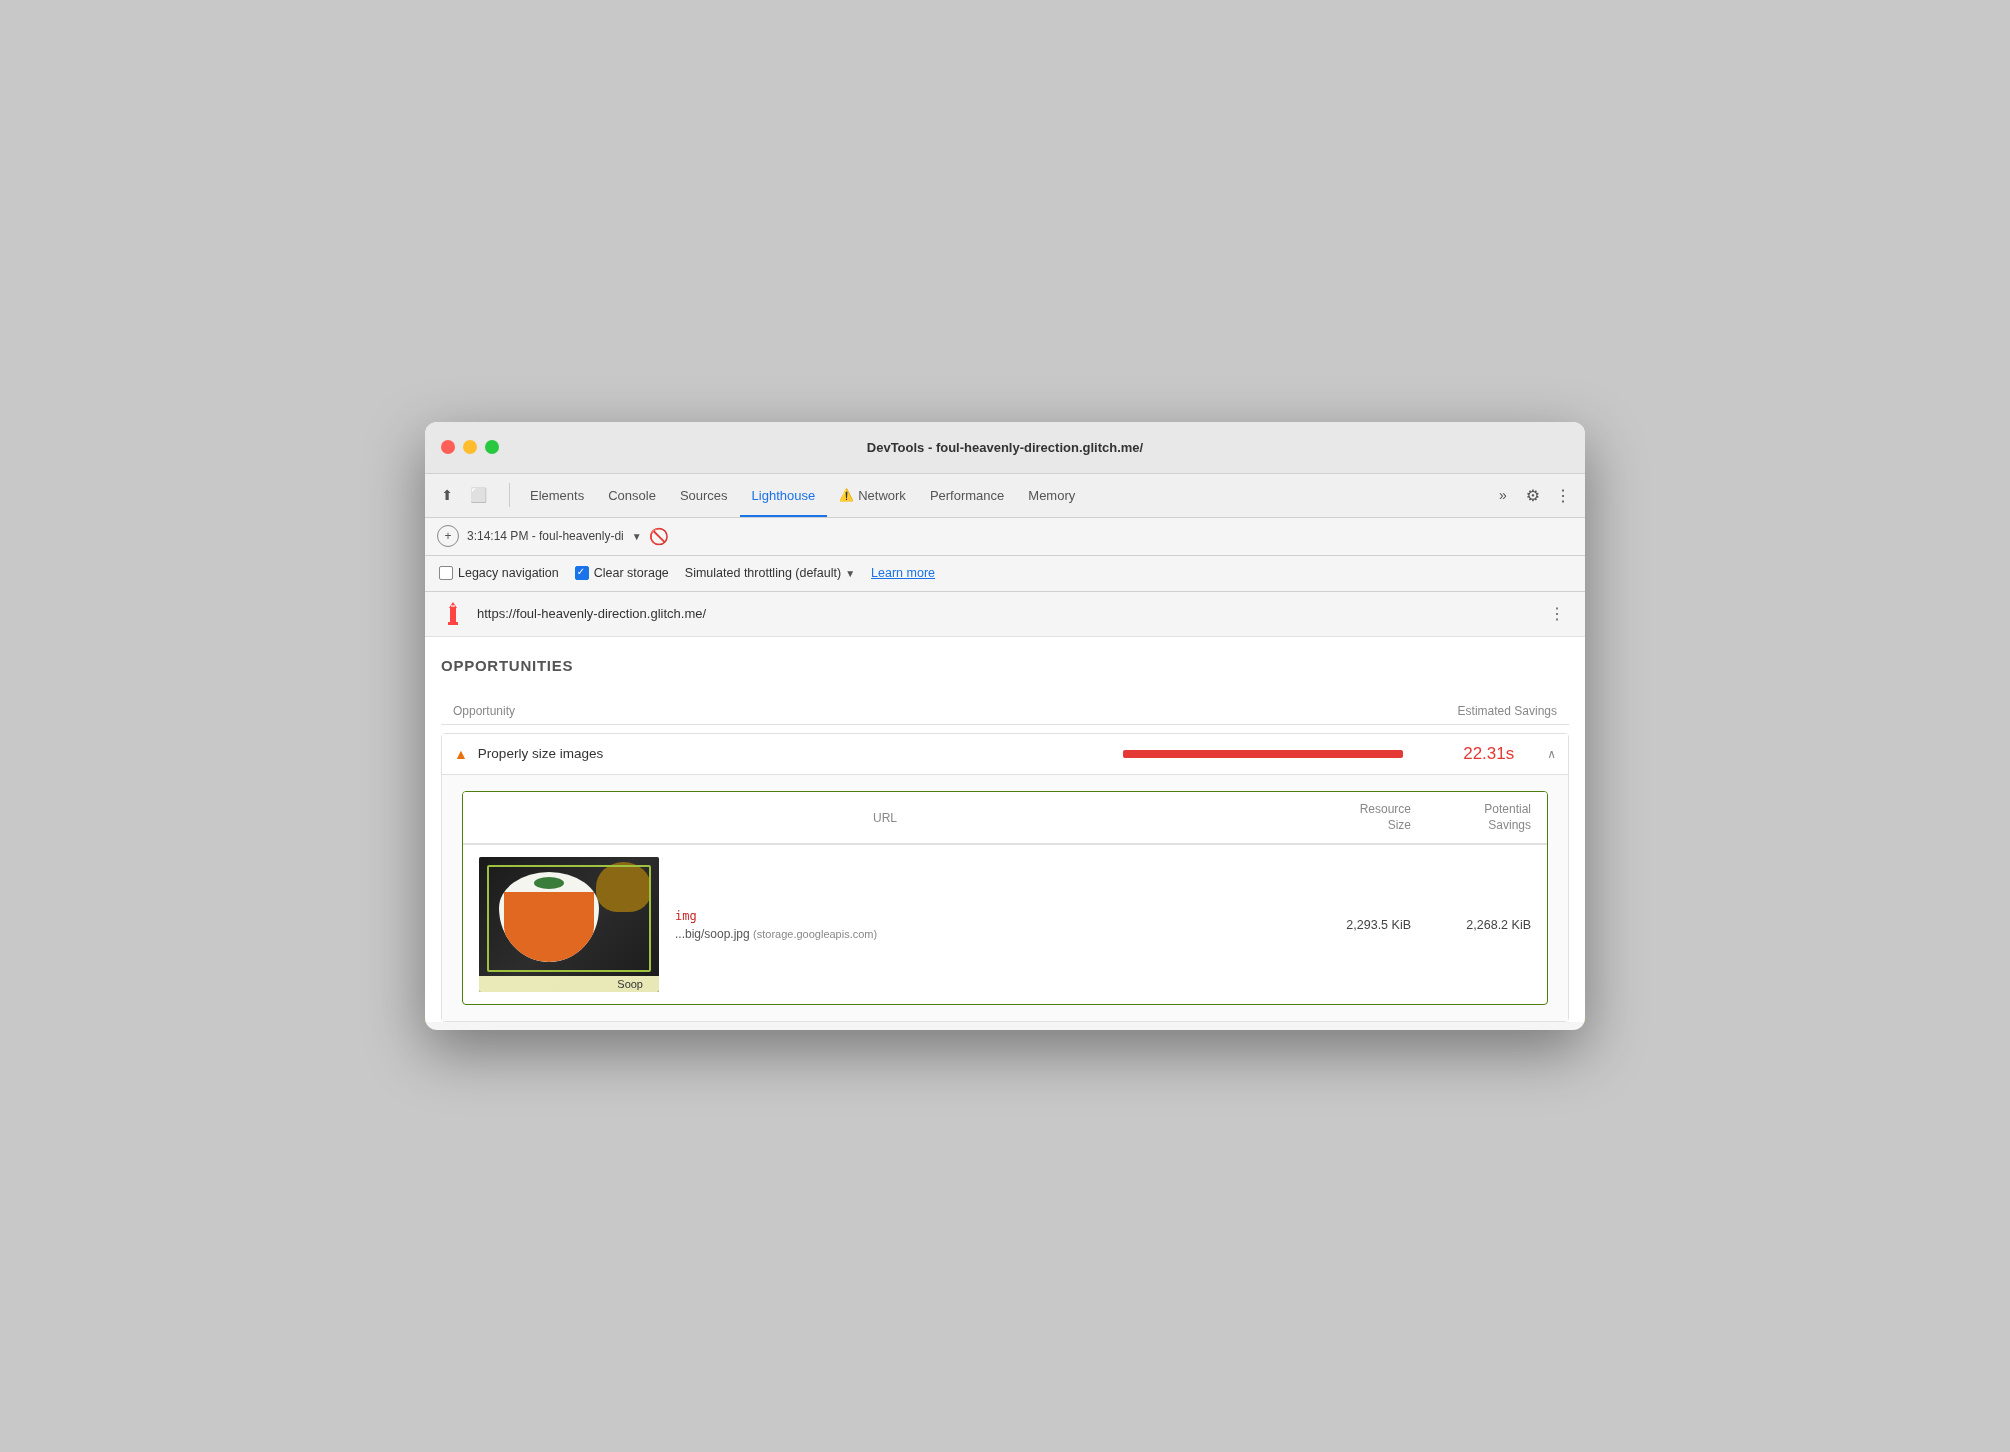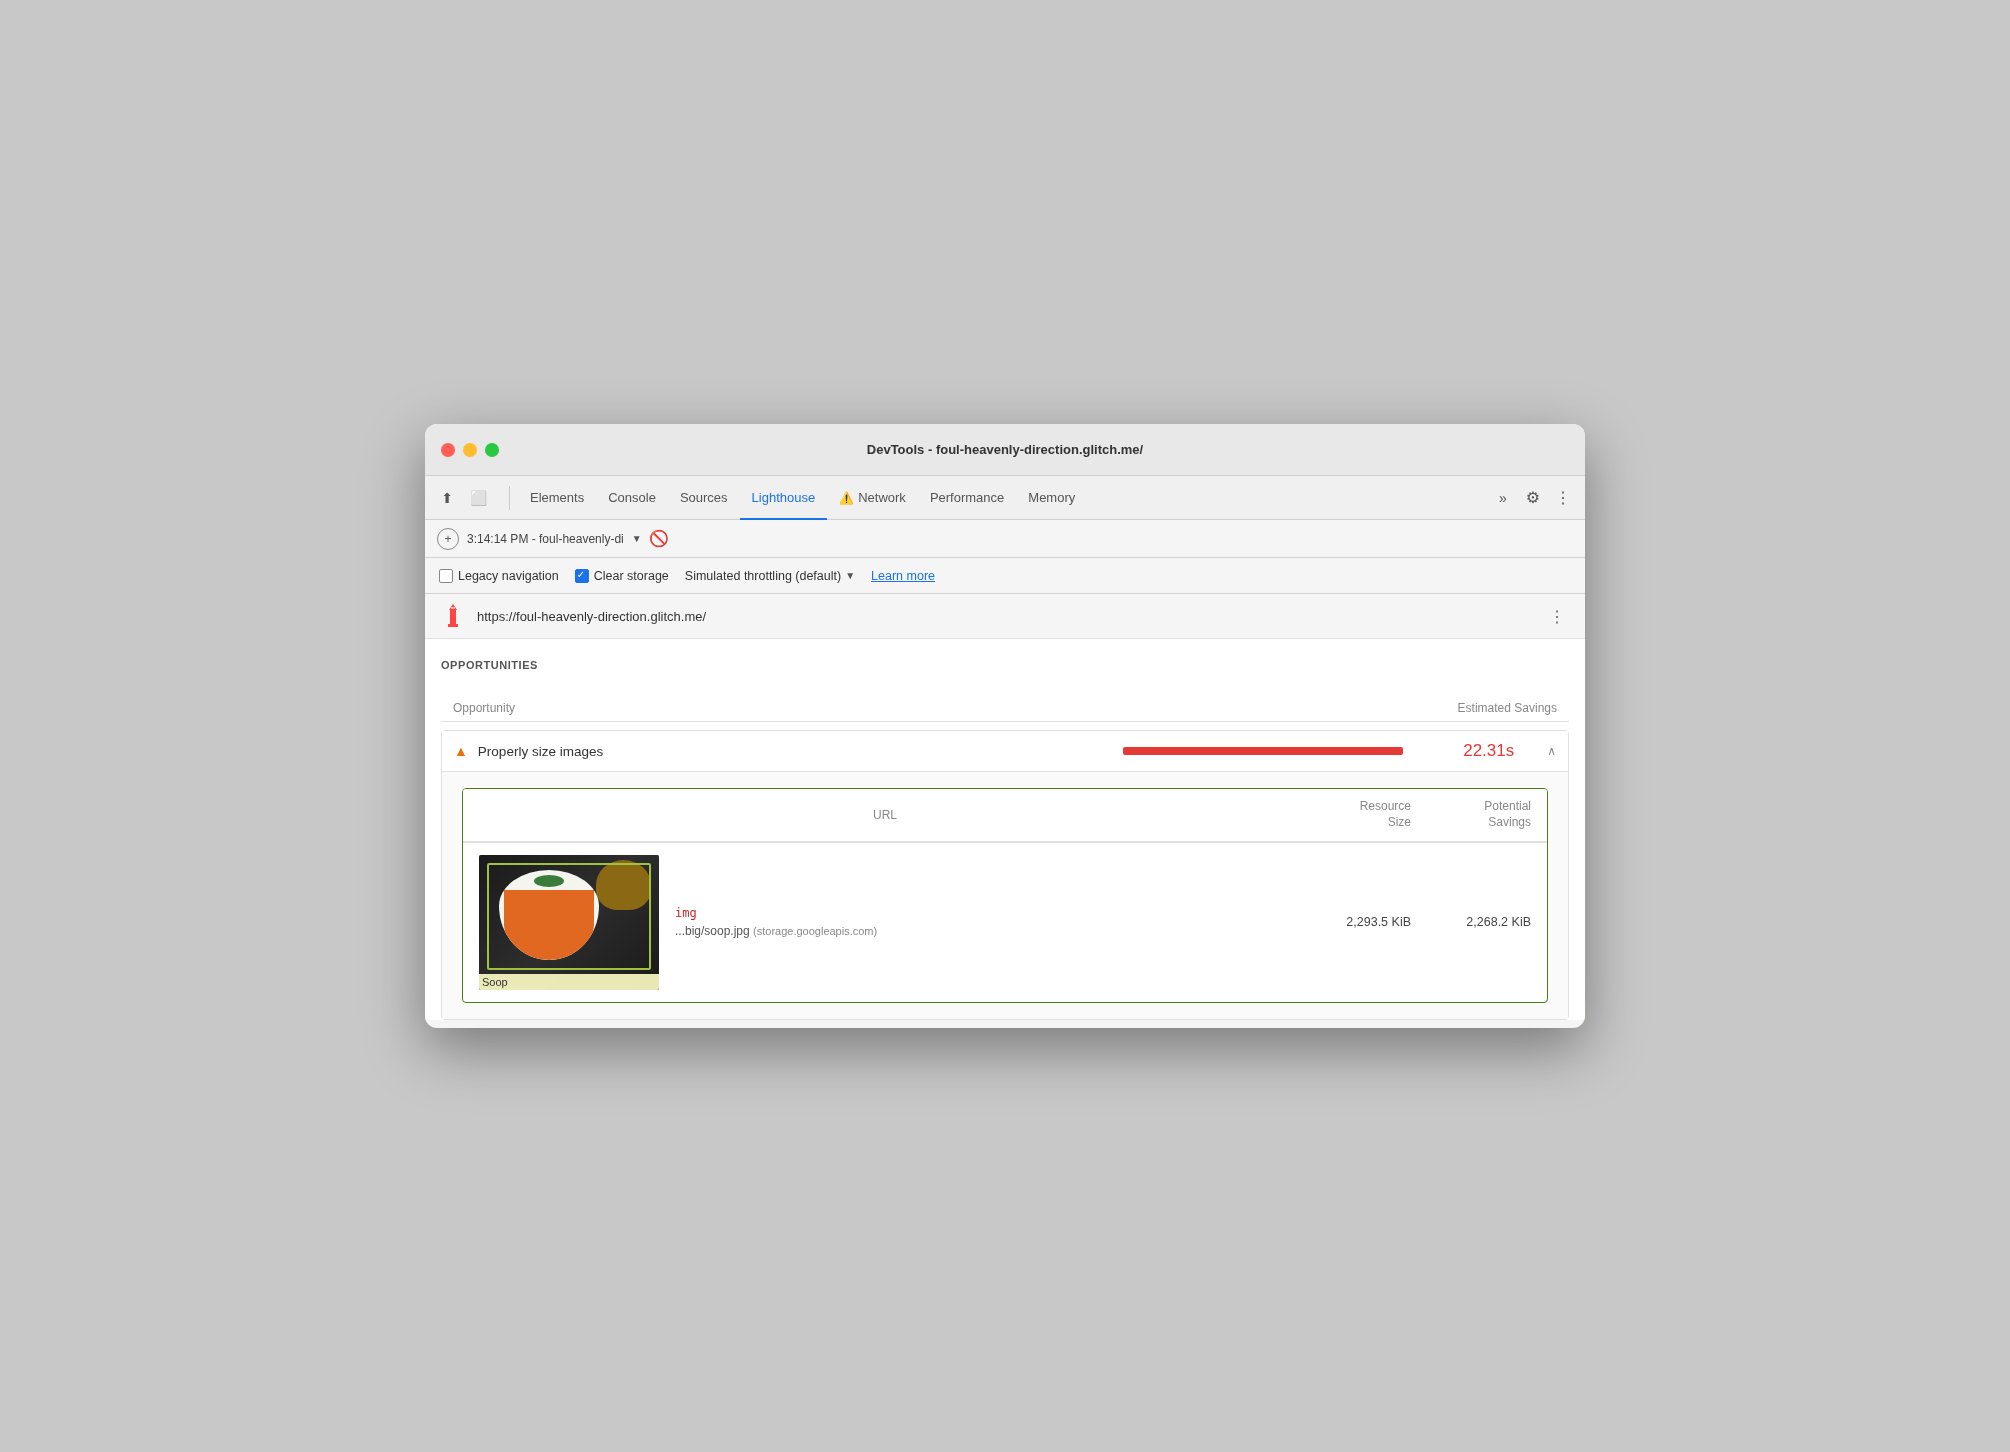--- a/index.html
+++ b/index.html
@@ -260,21 +260,21 @@
       color: #666;
       font-size: 16px;
     }
 
     
     .opportunities-section {
       padding: 20px 16px 0;
       background: white;
     }
     .section-title {
-      font-size: 11px;
+      font-size: 15px;
       font-weight: 700;
       color: #555;
       letter-spacing: 0.05em;
       text-transform: uppercase;
       margin-bottom: 24px;
     }
     .table-header {
       display: flex;
       align-items: center;
       padding: 6px 12px;
@@ -439,22 +439,22 @@
       border-radius: 50% 50% 40% 40%;
     }
     .thumbnail-label {
       position: absolute;
       bottom: 0;
       left: 0;
       right: 0;
       background: rgba(255,255,200,0.9);
       font-size: 11px;
       color: #333;
-      text-align: left;
-      padding: 2px 3px;
+      text-align: right;
+      padding: 2px 16px;
     }
     .thumbnail-outline {
       position: absolute;
       top: 8px;
       left: 8px;
       right: 8px;
       bottom: 20px;
       border: 2px solid #a0c040;
       border-radius: 2px;
     }

